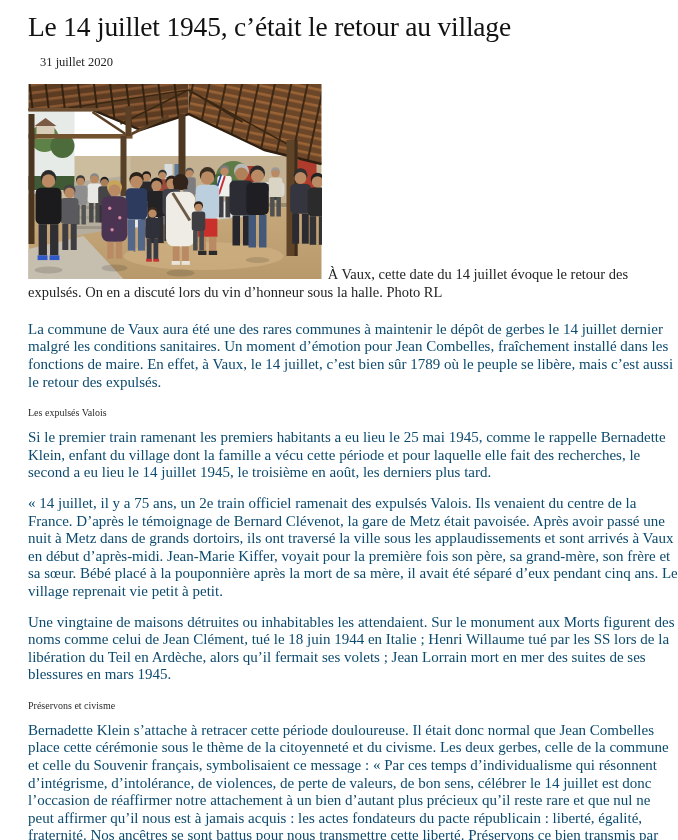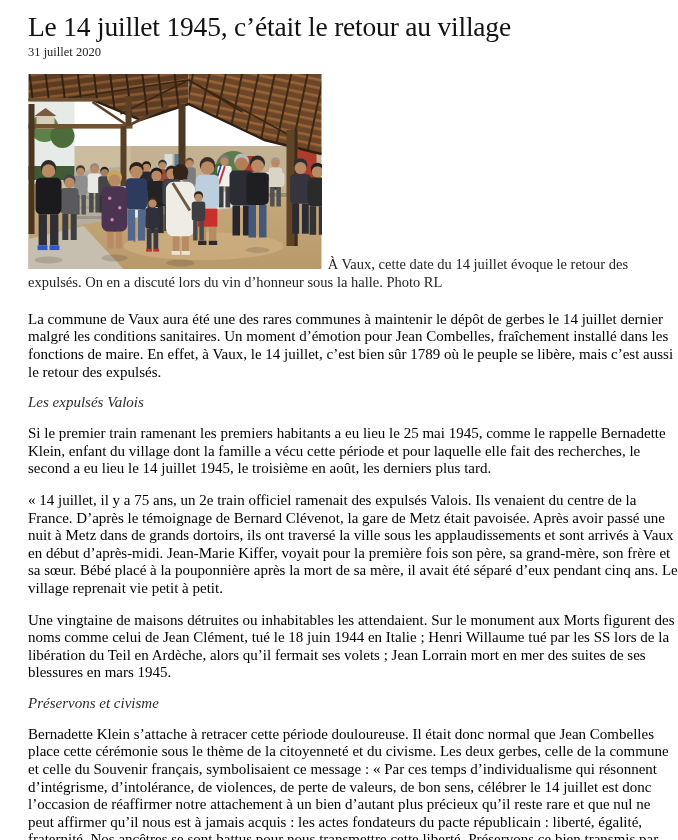--- a/index.html
+++ b/index.html
@@ -25,49 +25,48 @@
     line-height: 1.12;
     font-weight: 400;
     letter-spacing: -0.2px;
     color: #121212;
     margin: 0 0 2px 0;
     white-space: nowrap;
   }
   .pubdate {
     font-size: 12.5px;
     color: #222222;
-    margin: 0;
+    margin: 12px;
   }
   .photo-caption {
     margin: 14px 18px 20px 0;
     font-size: 14.5px;
     line-height: 18px;
     color: #232323;
   }
   .photo {
     display: inline-block;
     width: 294px;
     height: 195px;
     vertical-align: baseline;
     margin-right: 2px;
     overflow: hidden;
     line-height: 0;
   }
   .photo svg { display: block; }
   .body-text p {
-    margin: 14px 0 13px 0;
+    margin: 8px 0 13px 0;
     font-size: 15px;
     line-height: 17.6px;
-    color: #000000;
+    color: #0c4a6e;
   }
   .body-text h2 {
     margin: 1px 0 1px 0;
-    font-size: 15px;
+    font-size: 10px;
     line-height: 17px;
-    font-style: italic;
     font-weight: 400;
     color: #2b2b2b;
   }
 </style>
 </head>
 <body>
 
 <div class="page">
   <div class="article">
 

